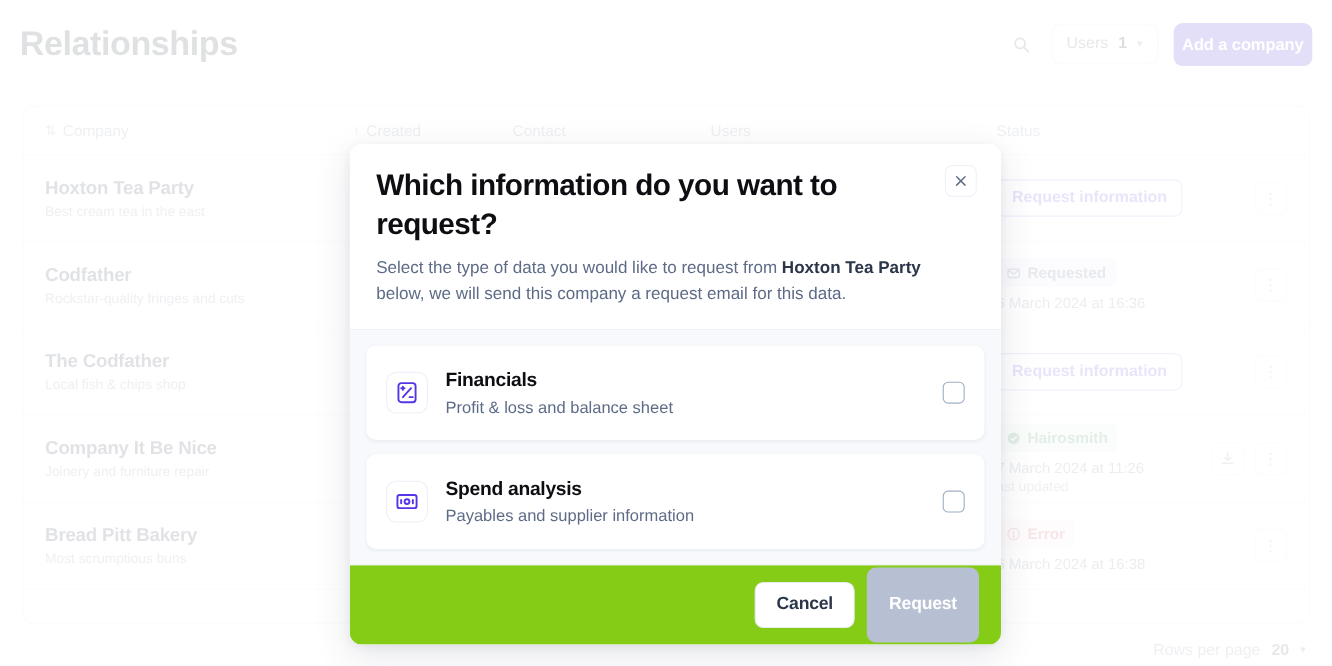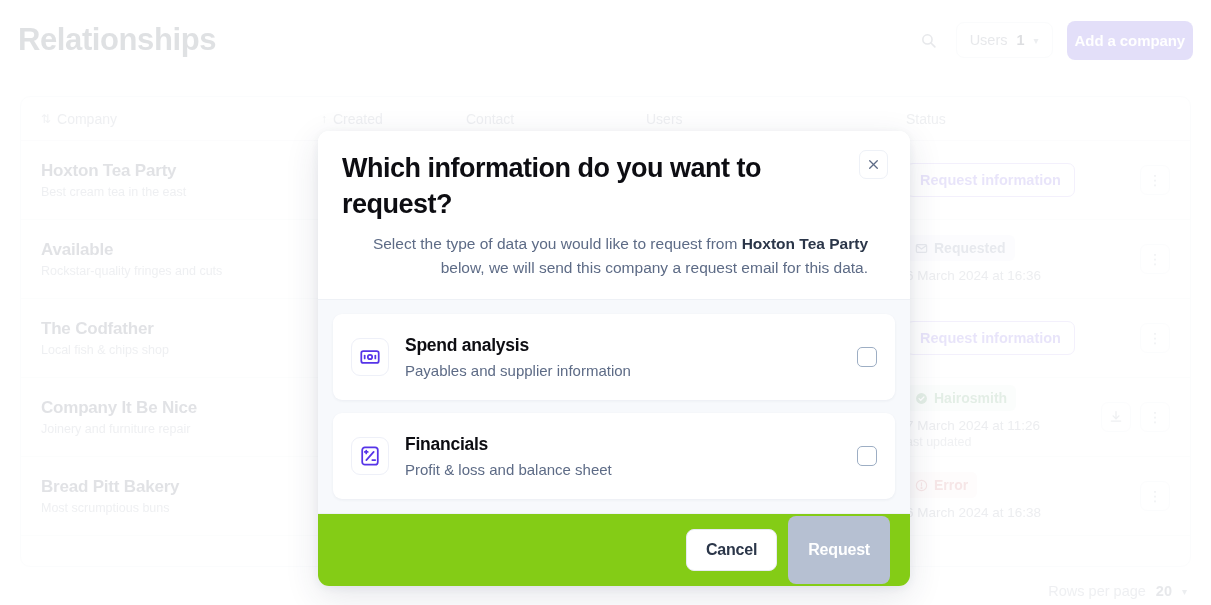--- a/index.html
+++ b/index.html
@@ -217,21 +217,20 @@
     line-height: 1.32;
     letter-spacing: -0.5px;
     padding-right: 66px;
   }
   .modal-sub {
     margin-top: 10px;
     font-size: 15.5px;
     line-height: 1.52;
     color: #5d6b86;
     padding-right: 18px;
-    text-align: right;
   }
   .modal-sub b { color: #2b3649; font-weight: 700; }
   .close-btn {
     position: absolute;
     top: 19px;
     right: 22px;
     width: 29px;
     height: 29px;
     border: 1px solid #eef1f7;
     border-radius: 7px;
@@ -384,21 +383,21 @@
           <span class="btn-request-info">Request information</span>
         </div>
         <div class="row-actions">
           <div class="icon-sq">⋮</div>
         </div>
       </div>
     </div>
 
     <div class="trow">
       <div class="col-company">
-        <div class="cname">Available</div>
+        <div class="cname">Codfather</div>
         <div class="cdesc">Rockstar-quality fringes and cuts</div>
       </div>
       <div class="col-created">
         <div class="cdate">26</div>
         <div class="cdate">at </div>
       </div>
       <div class="col-contact"></div>
       <div class="col-users"></div>
       <div class="status-cell">
         <div class="status-main">
@@ -523,49 +522,49 @@
             <line x1="19" y1="5" x2="5" y2="19"></line>
         </svg>
       </button>
     </div>
 
     <div class="modal-body">
 
       <div class="opt-card">
         <div class="opt-icon">
           <svg width="22" height="22" viewBox="0 0 24 24" fill="none" stroke="#5634e8" stroke-width="1.9">
+            <rect x="3.5" y="2.5" width="17" height="19" rx="3"></rect>
+            <line x1="8" y1="16.5" x2="16" y2="7.5" stroke-linecap="round"></line>
+            <path d="M6.3 7.6h3.2M7.9 6v3.2" stroke-linecap="round"></path>
+            <path d="M14.5 16.4h3.2" stroke-linecap="round"></path>
+          </svg>
+        </div>
+        <div class="opt-texts">
+          <div class="opt-title">Financials</div>
+          <div class="opt-desc">Profit &amp; loss and balance sheet</div>
+        </div>
+        <div class="opt-check"></div>
+      </div>
+
+      <div class="opt-card">
+        <div class="opt-icon">
+          <svg width="22" height="22" viewBox="0 0 24 24" fill="none" stroke="#5634e8" stroke-width="1.9">
             <rect x="2.5" y="5.5" width="19" height="13" rx="2.2"></rect>
             <circle cx="12" cy="12" r="2.4"></circle>
             <line x1="6.2" y1="10.4" x2="6.2" y2="13.6" stroke-linecap="round"></line>
             <line x1="17.8" y1="10.4" x2="17.8" y2="13.6" stroke-linecap="round"></line>
           </svg>
         </div>
         <div class="opt-texts">
           <div class="opt-title">Spend analysis</div>
           <div class="opt-desc">Payables and supplier information</div>
         </div>
         <div class="opt-check"></div>
       </div>
 
-      <div class="opt-card">
-        <div class="opt-icon">
-          <svg width="22" height="22" viewBox="0 0 24 24" fill="none" stroke="#5634e8" stroke-width="1.9">
-            <rect x="3.5" y="2.5" width="17" height="19" rx="3"></rect>
-            <line x1="8" y1="16.5" x2="16" y2="7.5" stroke-linecap="round"></line>
-            <path d="M6.3 7.6h3.2M7.9 6v3.2" stroke-linecap="round"></path>
-            <path d="M14.5 16.4h3.2" stroke-linecap="round"></path>
-          </svg>
-        </div>
-        <div class="opt-texts">
-          <div class="opt-title">Financials</div>
-          <div class="opt-desc">Profit &amp; loss and balance sheet</div>
-        </div>
-        <div class="opt-check"></div>
-      </div>
-
     </div>
 
     <div class="modal-footer">
       <button class="btn-cancel">Cancel</button>
       <button class="btn-request">Request</button>
     </div>
 
   </div>
 </div>
 

